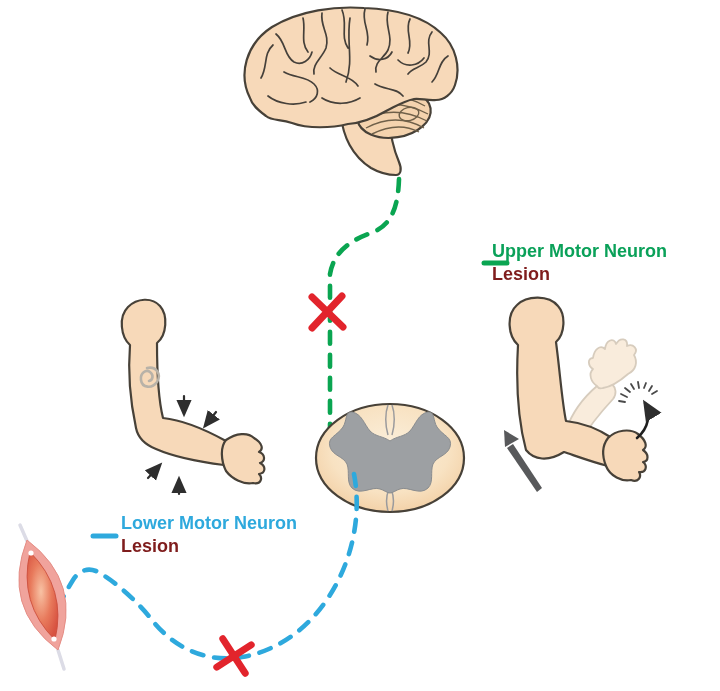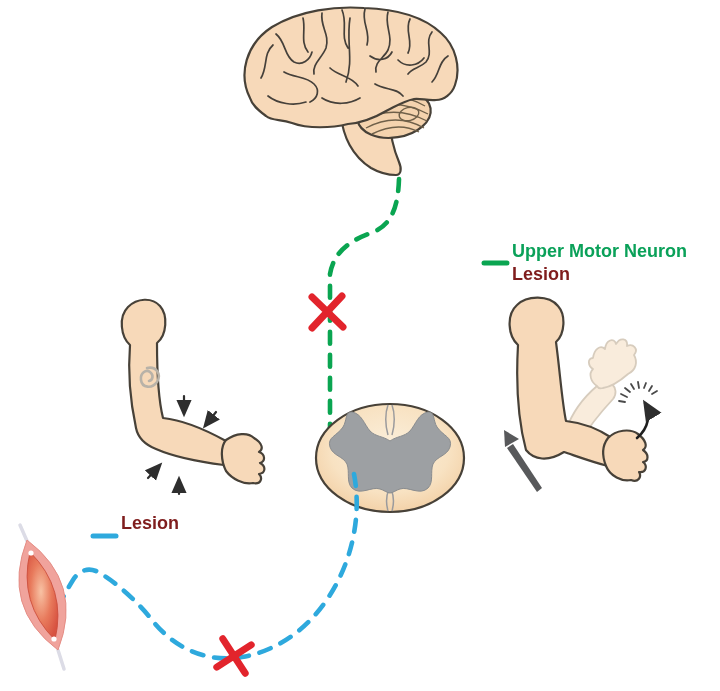--- a/index.html
+++ b/index.html
@@ -141,21 +141,22 @@
     <g>
       <polygon fill="#58595b" points="504,430 519,439 505,447"></polygon>
       <polygon fill="#58595b" points="513,444 542,488 537,492 507,448"></polygon>
     </g>
   </g>
 
   <line x1="484" y1="263" x2="507" y2="263" stroke="#0aa551" stroke-width="5" stroke-linecap="round"></line>
   <line x1="93" y1="536" x2="116" y2="536" stroke="#2ea9dd" stroke-width="5" stroke-linecap="round"></line>
 </svg>
 
-  <div class="legend umn-legend" style="left:512px;top:240px;">
+  <div class="legend umn-legend" style="left:492px;top:240px;">
     <span class="l1">Upper Motor Neuron</span>
     <span class="l2">Lesion</span>
   </div>
   <div class="legend lmn-legend" style="left:121px;top:512px;">
+    <span class="l1">Lower Motor Neuron</span>
     <span class="l2">Lesion</span>
   </div>
 
 </div>
 
 </body></html>

